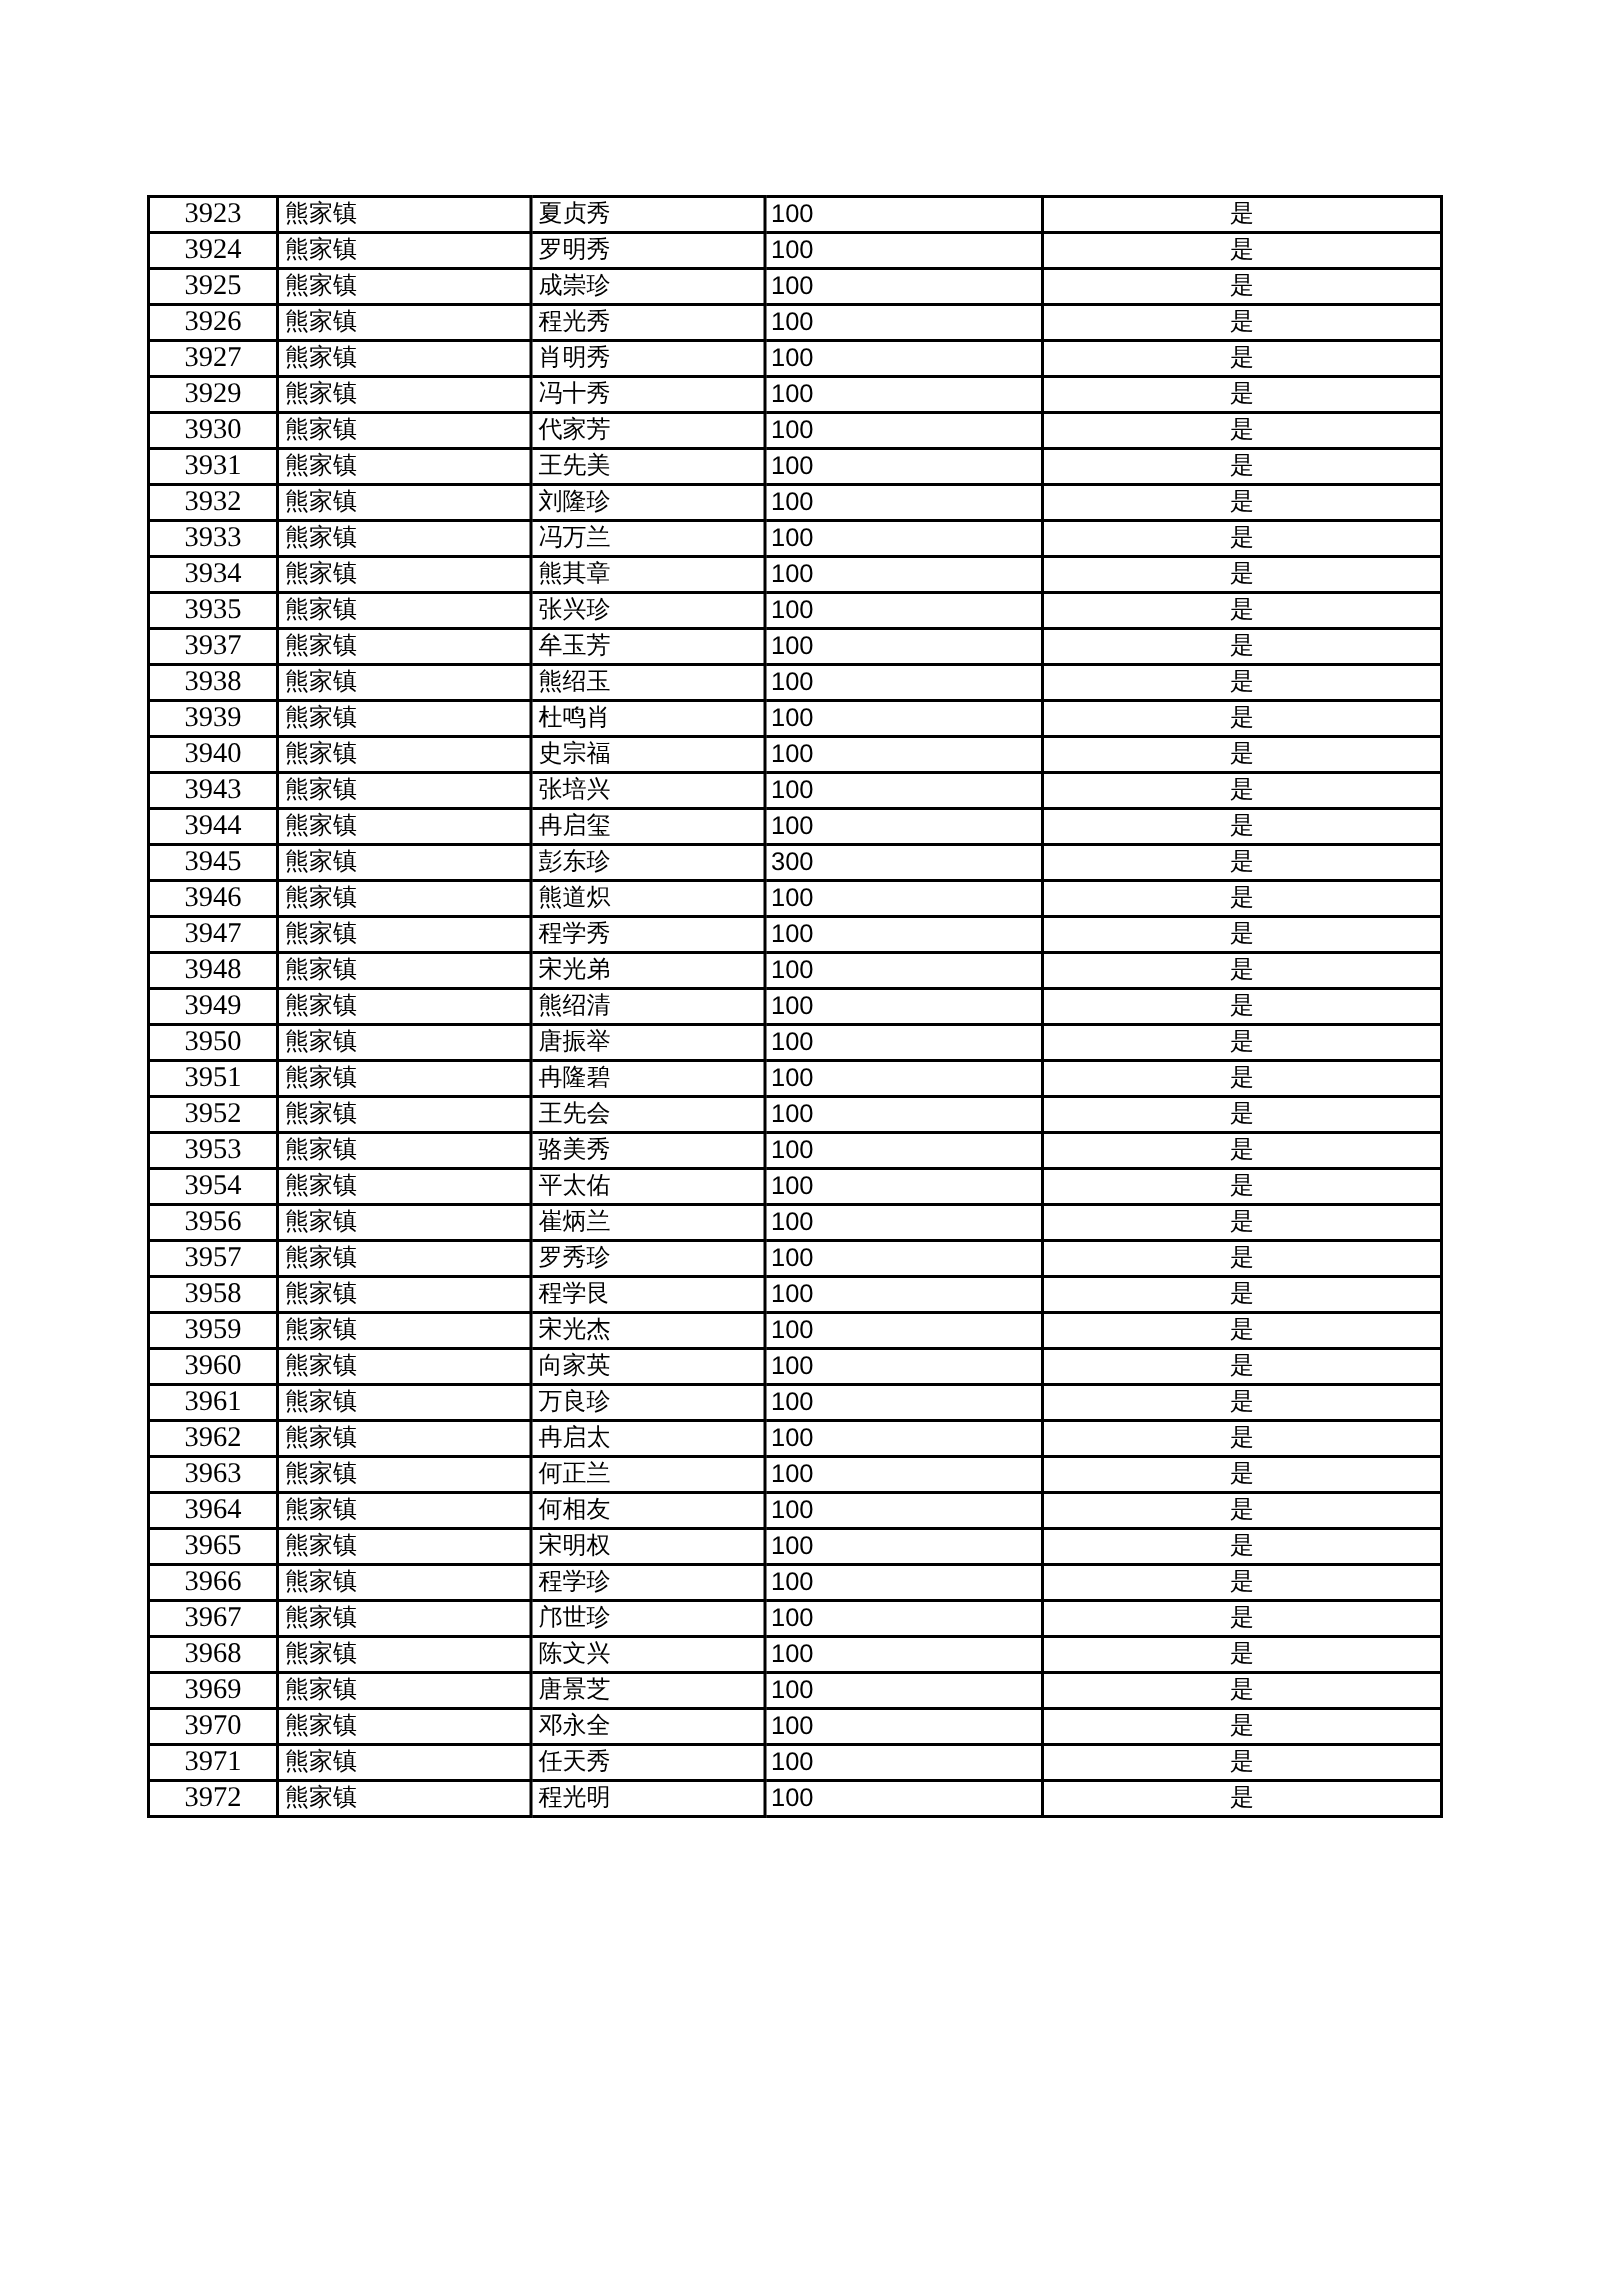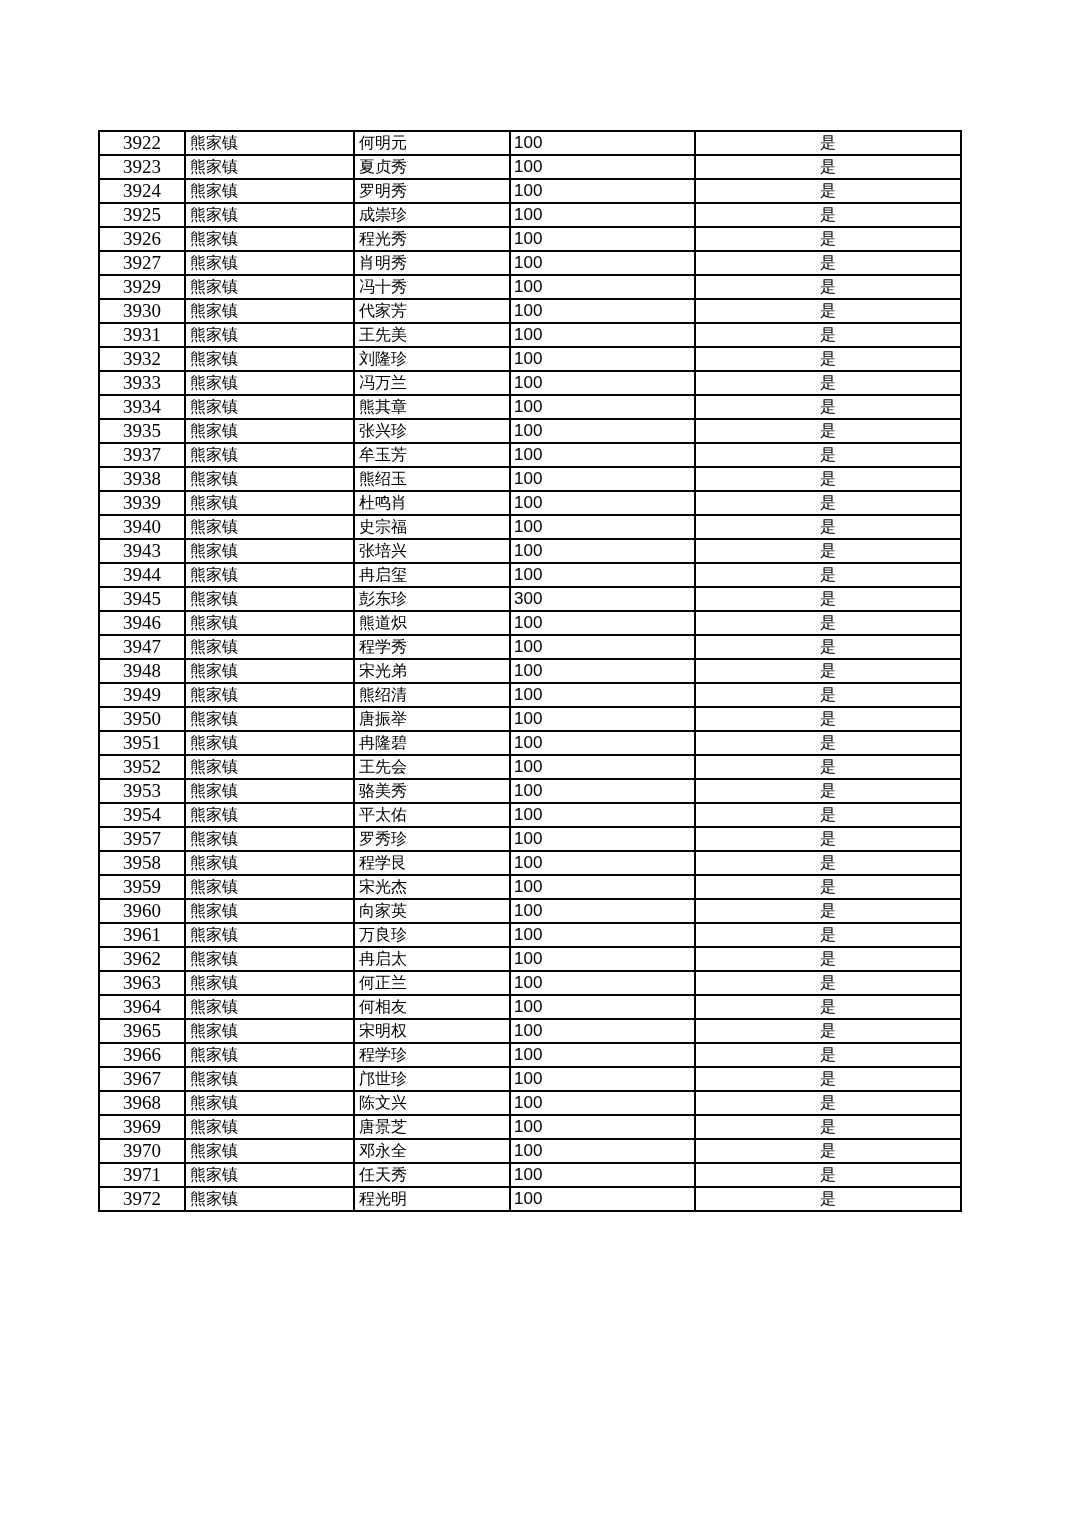--- a/index.html
+++ b/index.html
@@ -64,27 +64,20 @@
   <table>
     <colgroup>
       <col style="width:86px">
       <col style="width:169px">
       <col style="width:156px">
       <col style="width:185px">
       <col style="width:266px">
     </colgroup>
     <tbody>
         <tr>
-    <td class="col-seq">3922</td>
-    <td class="col-town">熊家镇</td>
-    <td class="col-name">何明元</td>
-    <td class="col-amount">100</td>
-    <td class="col-confirmed">是</td>
-  </tr>
-        <tr>
     <td class="col-seq">3923</td>
     <td class="col-town">熊家镇</td>
     <td class="col-name">夏贞秀</td>
     <td class="col-amount">100</td>
     <td class="col-confirmed">是</td>
   </tr>
         <tr>
     <td class="col-seq">3924</td>
     <td class="col-town">熊家镇</td>
     <td class="col-name">罗明秀</td>
@@ -263,20 +256,27 @@
     <td class="col-seq">3953</td>
     <td class="col-town">熊家镇</td>
     <td class="col-name">骆美秀</td>
     <td class="col-amount">100</td>
     <td class="col-confirmed">是</td>
   </tr>
         <tr>
     <td class="col-seq">3954</td>
     <td class="col-town">熊家镇</td>
     <td class="col-name">平太佑</td>
+    <td class="col-amount">100</td>
+    <td class="col-confirmed">是</td>
+  </tr>
+        <tr>
+    <td class="col-seq">3956</td>
+    <td class="col-town">熊家镇</td>
+    <td class="col-name">崔炳兰</td>
     <td class="col-amount">100</td>
     <td class="col-confirmed">是</td>
   </tr>
         <tr>
     <td class="col-seq">3957</td>
     <td class="col-town">熊家镇</td>
     <td class="col-name">罗秀珍</td>
     <td class="col-amount">100</td>
     <td class="col-confirmed">是</td>
   </tr>

